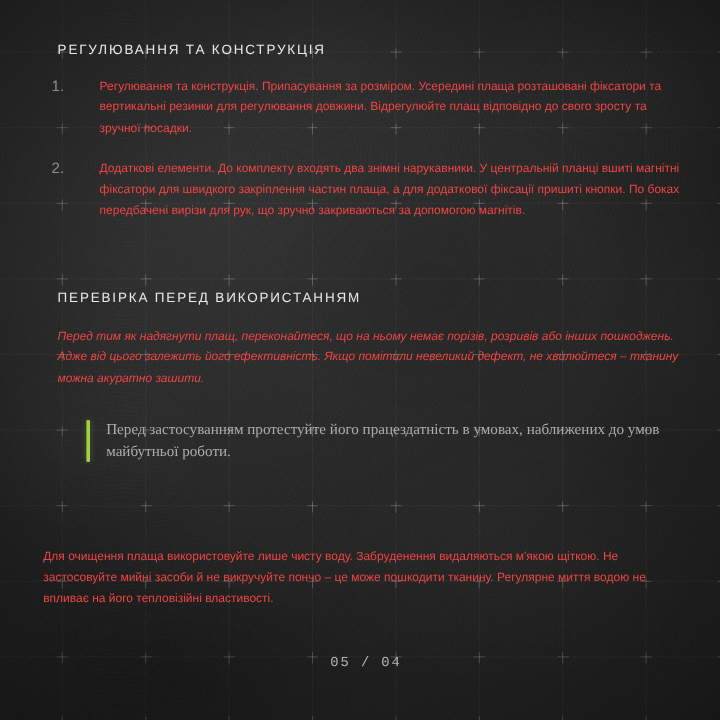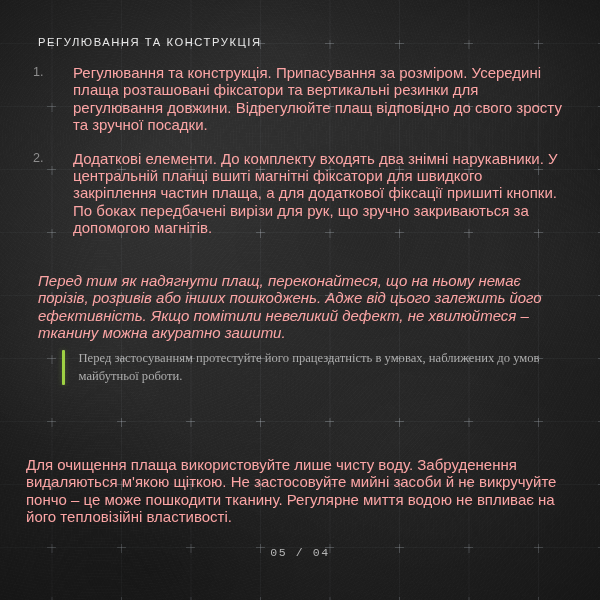--- a/index.html
+++ b/index.html
@@ -101,34 +101,35 @@
       radial-gradient(ellipse 82% 78% at 50% 46%, rgba(0,0,0,0) 40%, rgba(0,0,0,0.28) 82%, rgba(0,0,0,0.46) 100%);
   }
 
   
 
   .content {
     position: absolute;
     inset: 0;
     padding: 0 38px;
     box-sizing: border-box;
+    margin-left: 10px;
   }
 
   .section-title {
     color: #e9e9e9;
     font-size: 11.2px;
     letter-spacing: 1.55px;
     font-weight: 400;
     text-transform: uppercase;
     white-space: nowrap;
   }
 
   .body-text {
-    color: #fca5a5;
-    font-size: 15px;
+    color: #ef4444;
+    font-size: 10px;
     line-height: 17.4px;
     font-weight: 400;
   }
 
   
   .sec-adjust       { position: absolute; left: 38px; top: 36px;  }
   .ol-list          { position: absolute; left: 33px; top: 64px; width: 530px; }
   .li-row           { display: flex; margin-bottom: 16px; }
   .li-num {
     width: 40px;
@@ -205,20 +206,21 @@
         <div class="li-text body-text">Регулювання та конструкція. Припасування за розміром. Усередині плаща розташовані фіксатори та вертикальні резинки для регулювання довжини. Відрегулюйте плащ відповідно до свого зросту та зручної посадки.</div>
       </div>
 
       <div class="li-row">
         <div class="li-num">2.</div>
         <div class="li-text body-text">Додаткові елементи. До комплекту входять два знімні нарукавники. У центральній планці вшиті магнітні фіксатори для швидкого закріплення частин плаща, а для додаткової фіксації пришиті кнопки. По боках передбачені вирізи для рук, що зручно закриваються за допомогою магнітів.</div>
       </div>
 
     </div>
 
+    <div class="section-title sec-check">ПЕРЕВІРКА ПЕРЕД ВИКОРИСТАННЯМ</div>
 
     <div class="body-text p-check">Перед тим як надягнути плащ, переконайтеся, що на ньому немає порізів, розривів або інших пошкоджень. Адже від цього залежить його ефективність. Якщо помітили невеликий дефект, не хвилюйтеся – тканину можна акуратно зашити.</div>
 
     <div class="callout">
       <div class="callout-bar"></div>
       <div class="callout-text">Перед застосуванням протестуйте його працездатність в умовах, наближених до умов майбутньої роботи.</div>
     </div>
 
 
     <div class="body-text p-care">Для очищення плаща використовуйте лише чисту воду. Забруденення видаляються м'якою щіткою. Не застосовуйте мийні засоби й не викручуйте пончо – це може пошкодити тканину. Регулярне миття водою не впливає на його тепловізійні властивості.</div>

